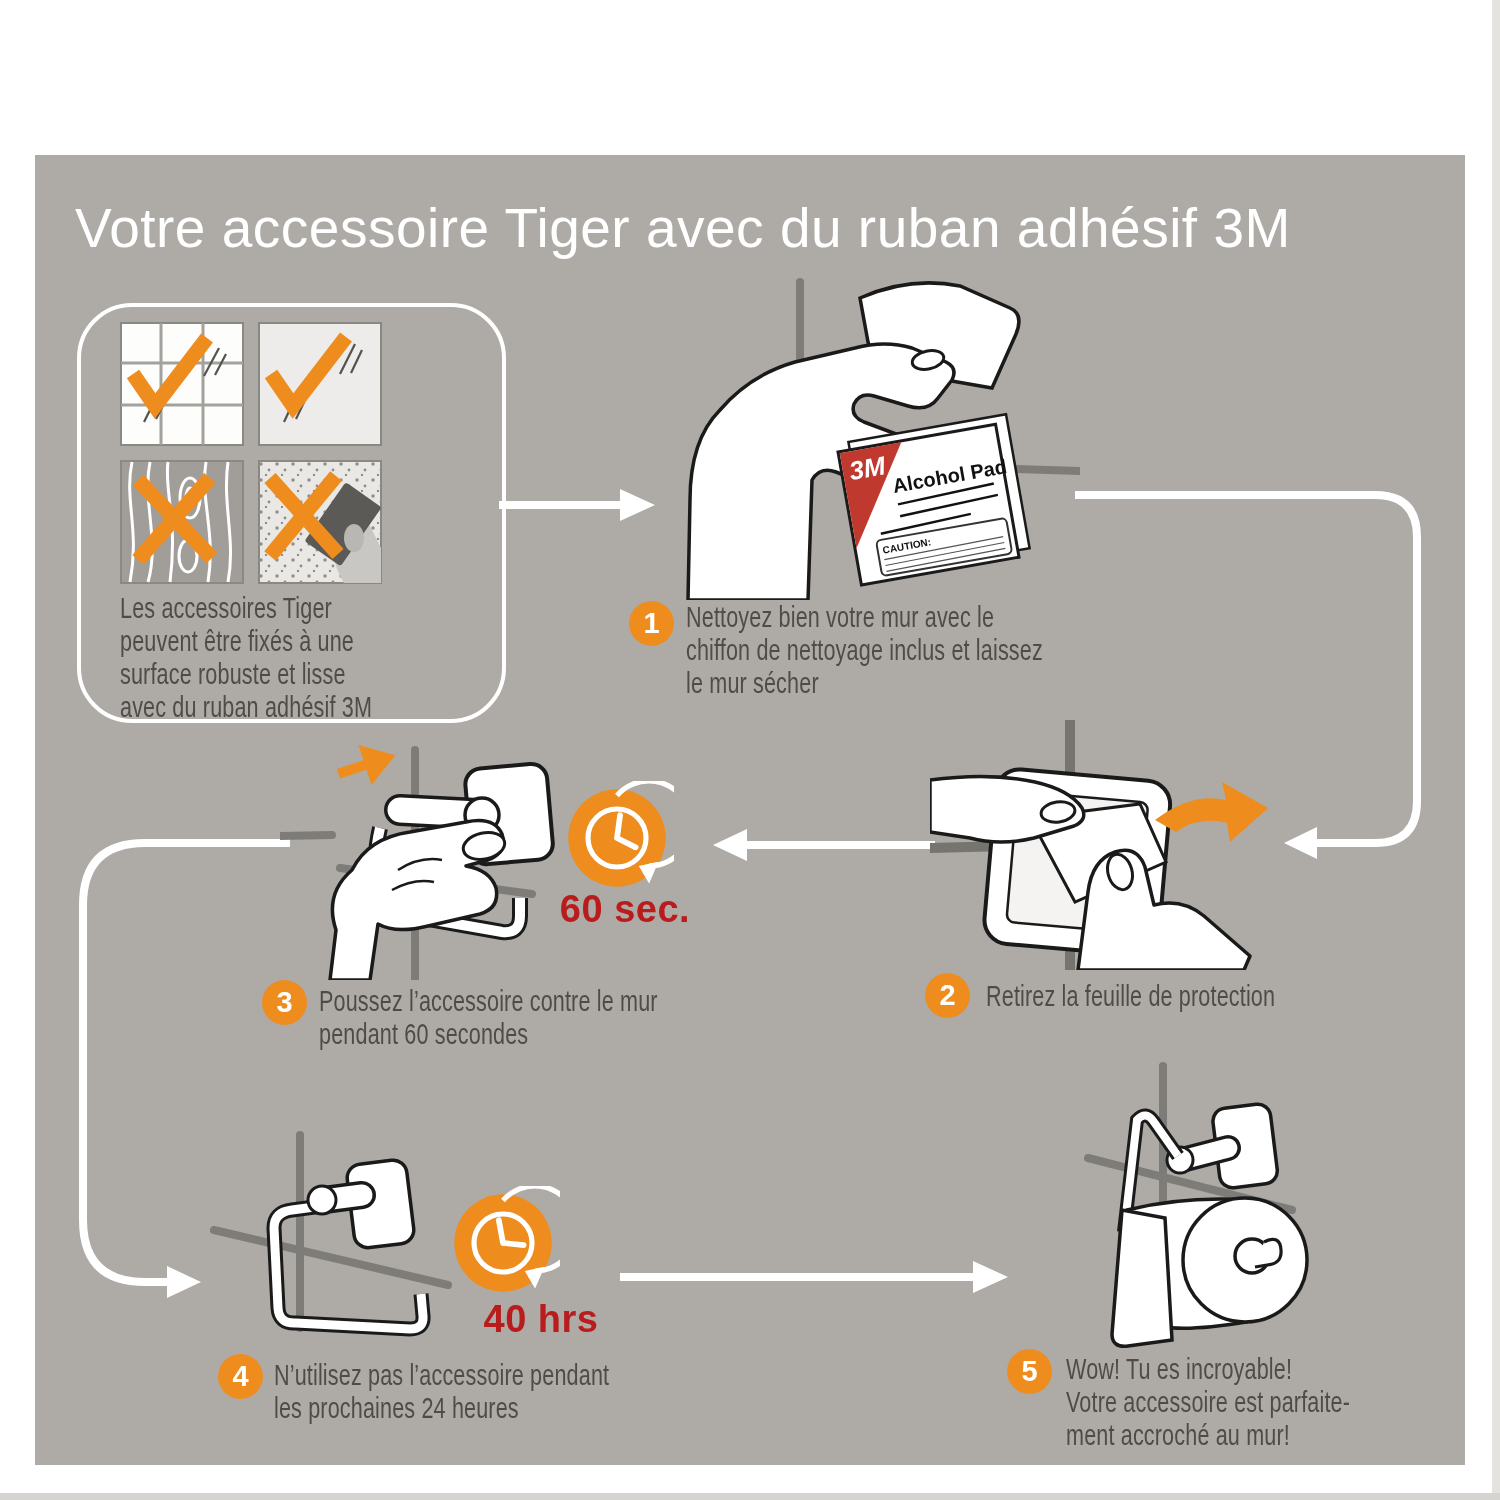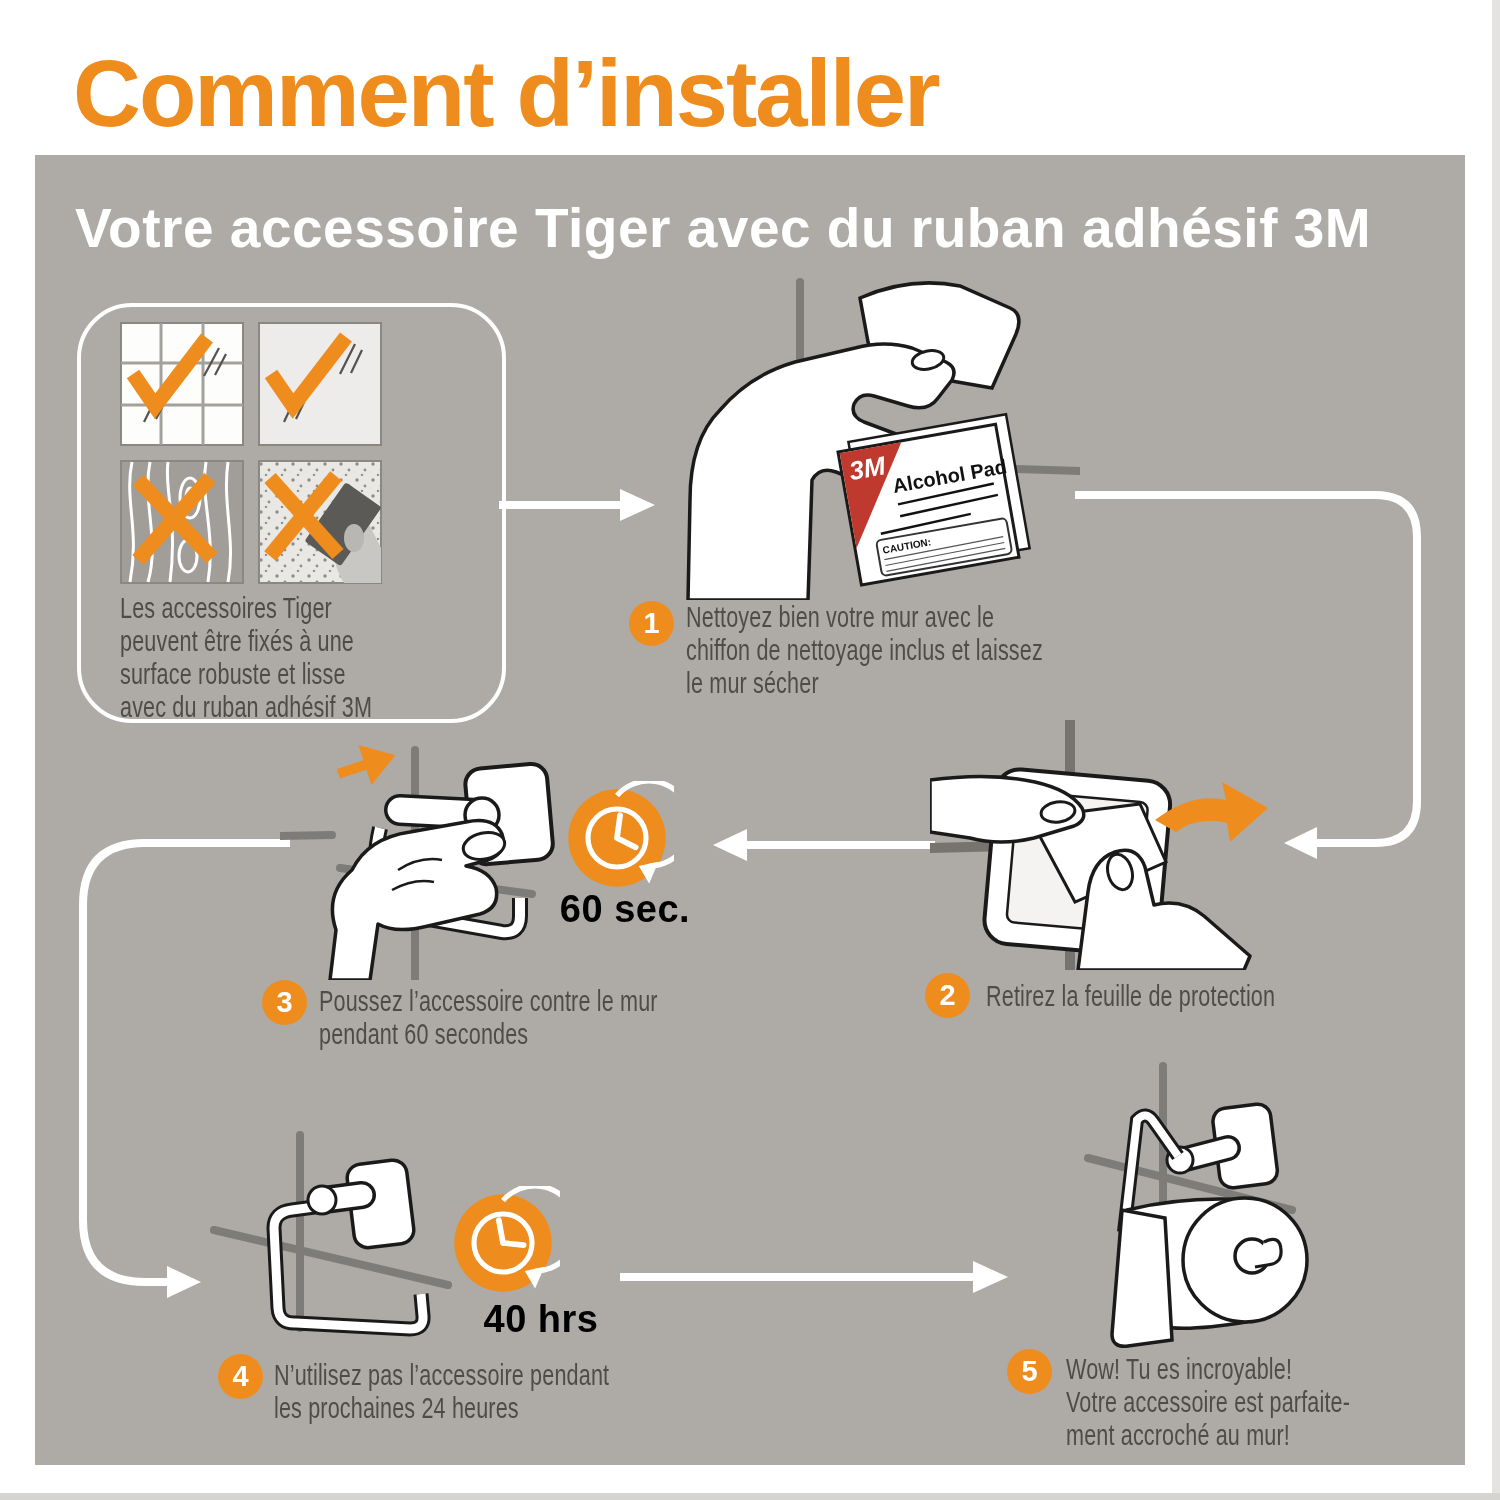--- a/index.html
+++ b/index.html
@@ -1,43 +1,42 @@
 <!DOCTYPE html>
 <html><head>
 <meta charset="utf-8">
 <style>
   html,body{margin:0;padding:0;background:#fff;}
   #page{position:relative;width:1500px;height:1500px;background:#fff;overflow:hidden;
         font-family:"Liberation Sans",sans-serif;}
   #panel{position:absolute;left:35px;top:155px;width:1430px;height:1310px;background:#AEABA6;}
   #title{position:absolute;left:73px;top:40px;font-size:94px;font-weight:bold;color:#EE8C1E;
          letter-spacing:-2px;white-space:nowrap;}
-  #subtitle{position:absolute;left:75px;top:196px;font-size:55px;font-weight:700;color:#FFFFFF;
+  #subtitle{position:absolute;left:75px;top:196px;font-size:55px;font-weight:400;color:#FFFFFF;
             letter-spacing:.5px;white-space:nowrap;}
   .abs{position:absolute;}
   .steptext{position:absolute;font-size:30px;line-height:33px;color:#4E4C49;letter-spacing:.2px;
             transform:scaleX(.72);transform-origin:0 0;white-space:nowrap;}
   .steptext div{white-space:nowrap;}
   .badge{position:absolute;width:45px;height:45px;border-radius:50%;background:#EE8C1E;color:#fff;
          font-weight:bold;font-size:29px;display:flex;align-items:center;justify-content:center;}
-  .timer{position:absolute;font-weight:bold;font-size:38px;color:#000000;width:170px;
+  .timer{position:absolute;font-weight:bold;font-size:38px;color:#b91c1c;width:170px;
          text-align:center;letter-spacing:.5px;}
   #introbox{position:absolute;left:77px;top:303px;width:421px;height:412px;border:4px solid #fff;
             border-radius:55px;}
   .sq{position:absolute;width:124px;height:124px;}
   .edge-strip{position:absolute;background:#D9D8D4;}
 </style>
 </head>
 <body>
 
 <div id="page">
 
   <div id="panel"></div>
 
-  <div id="title">Comment d’installer</div>
   <div id="subtitle">Votre accessoire Tiger avec du ruban adhésif 3M</div>
 
   <svg class="abs" style="left:0;top:0;" width="1500" height="1500" viewBox="0 0 1500 1500">
     <g stroke="#fff" stroke-width="8" fill="#fff">
       <path d="M 499 505 L 620 505" fill="none"></path>
       <polygon points="620,489 620,521 655,505" stroke="none"></polygon>
     </g>
     <g stroke="#fff" stroke-width="8" fill="#fff">
       <path d="M 1075 495 L 1375 495 Q 1417 495 1417 537 L 1417 801 Q 1417 843 1375 843 L 1317 843" fill="none"></path>
       <polygon points="1317,827 1317,859 1284,843" stroke="none"></polygon>

